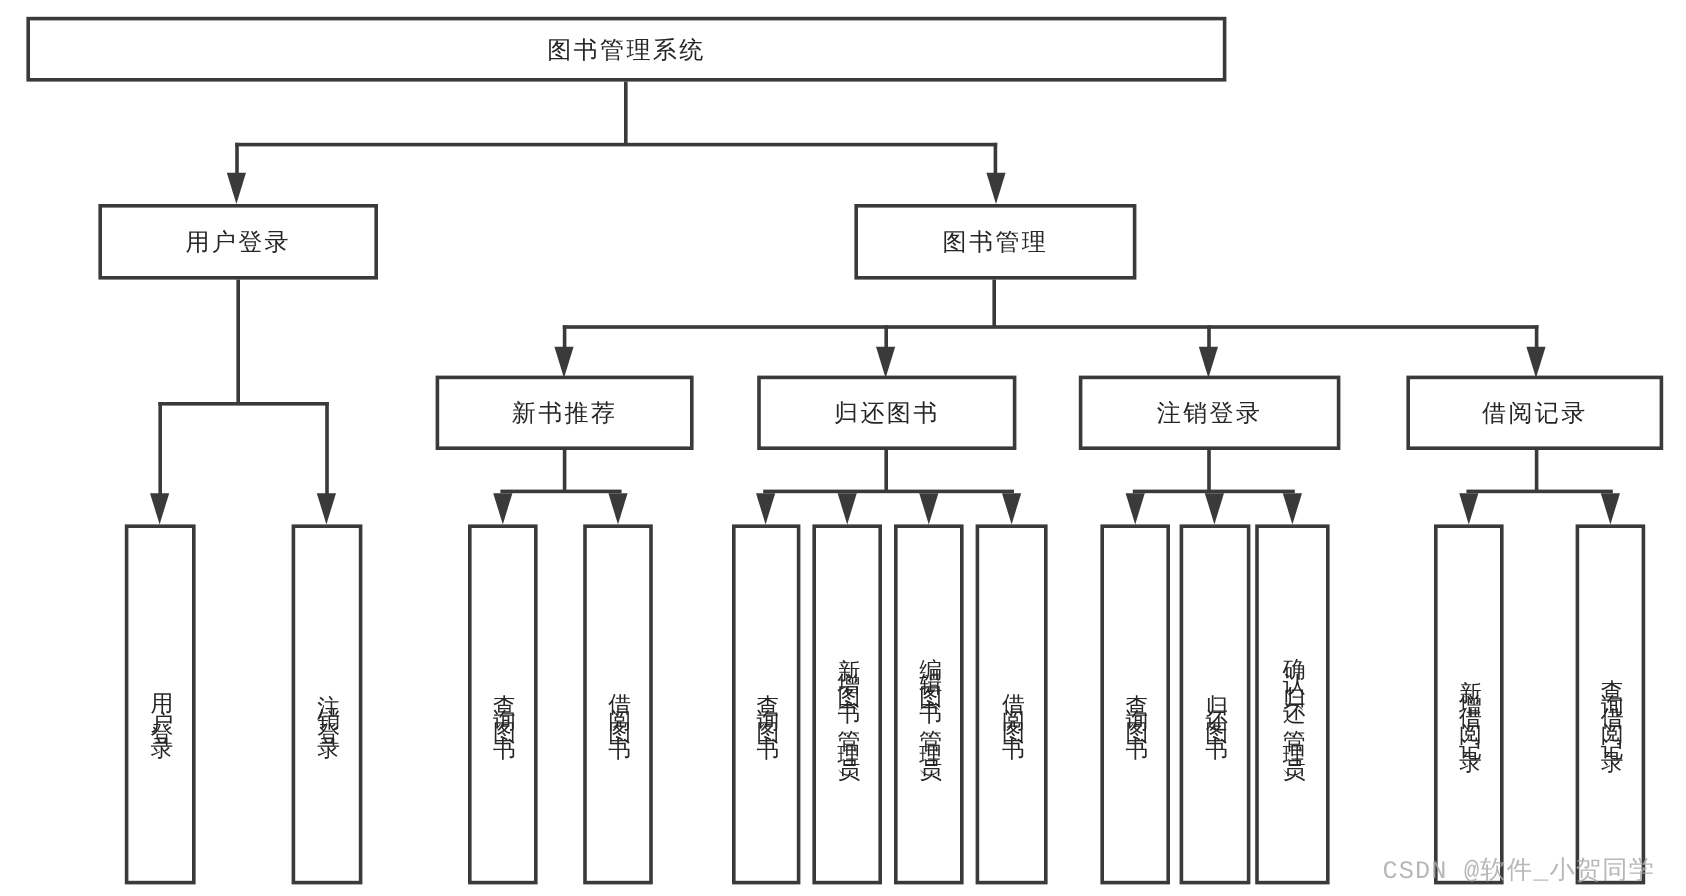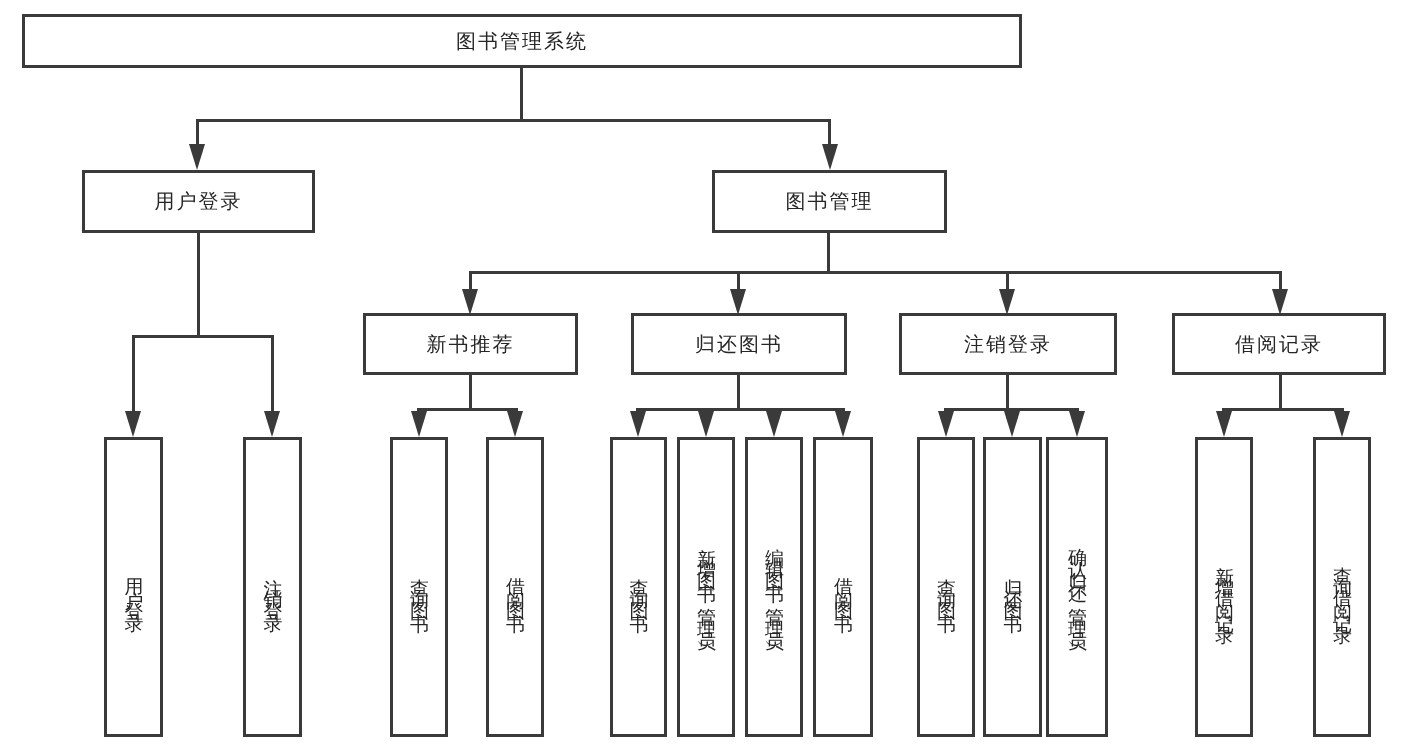--- a/index.html
+++ b/index.html
@@ -1,20 +1,20 @@
 <!DOCTYPE html>
 <html><head>
 <meta charset="utf-8">
 <style>
   html,body{margin:0;padding:0;background:#ffffff;}
   #canvas{
     position:relative;
     width:1405px;height:747px;
     background:#ffffff;
-    font-family:Liberation Sans, sans-serif;
+    font-family:Liberation Mono, monospace;
     overflow:hidden;
     border-radius:21px;
   }
   .box{
     position:absolute;
     box-sizing:border-box;
     border:3px solid #3a3a3a;
     background:#ffffff;
     display:flex;align-items:center;justify-content:center;
     color:#262626;
@@ -163,14 +163,15 @@
   <div class="hline" style="left:944px;top:408px;width:135px;"></div>
   <div class="arrow" style="left:938px;top:411px;"></div>
   <div class="arrow" style="left:1004px;top:411px;"></div>
   <div class="arrow" style="left:1069px;top:411px;"></div>
 
   <div class="vline" style="left:1279px;top:374px;height:36px;"></div>
   <div class="hline" style="left:1222px;top:408px;width:122px;"></div>
   <div class="arrow" style="left:1216px;top:411px;"></div>
   <div class="arrow" style="left:1334px;top:411px;"></div>
 
+  <div class="watermark">CSDN @软件_小贺同学</div>
 
 </div>
 
 </body></html>

